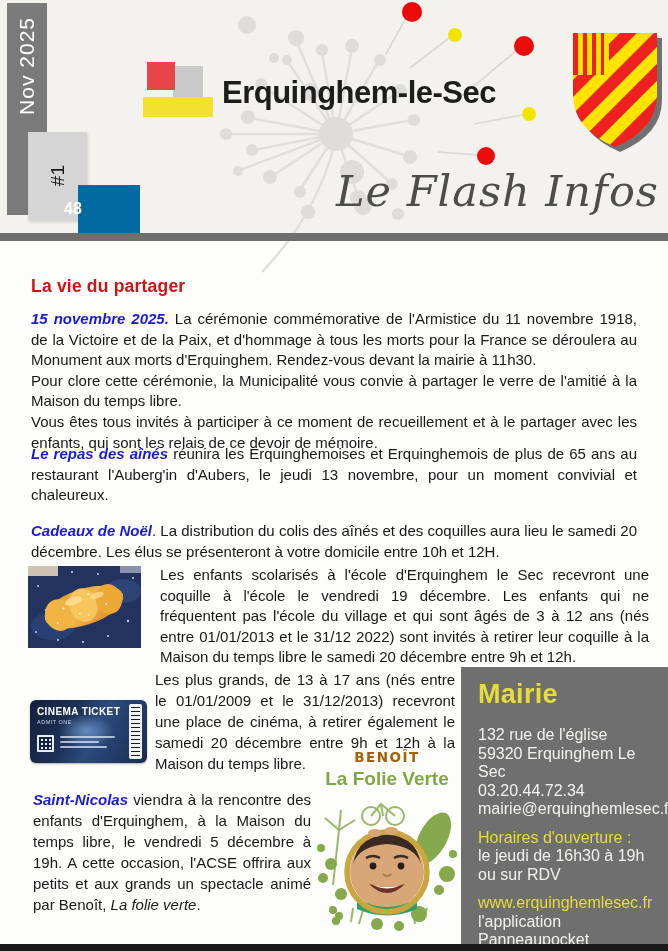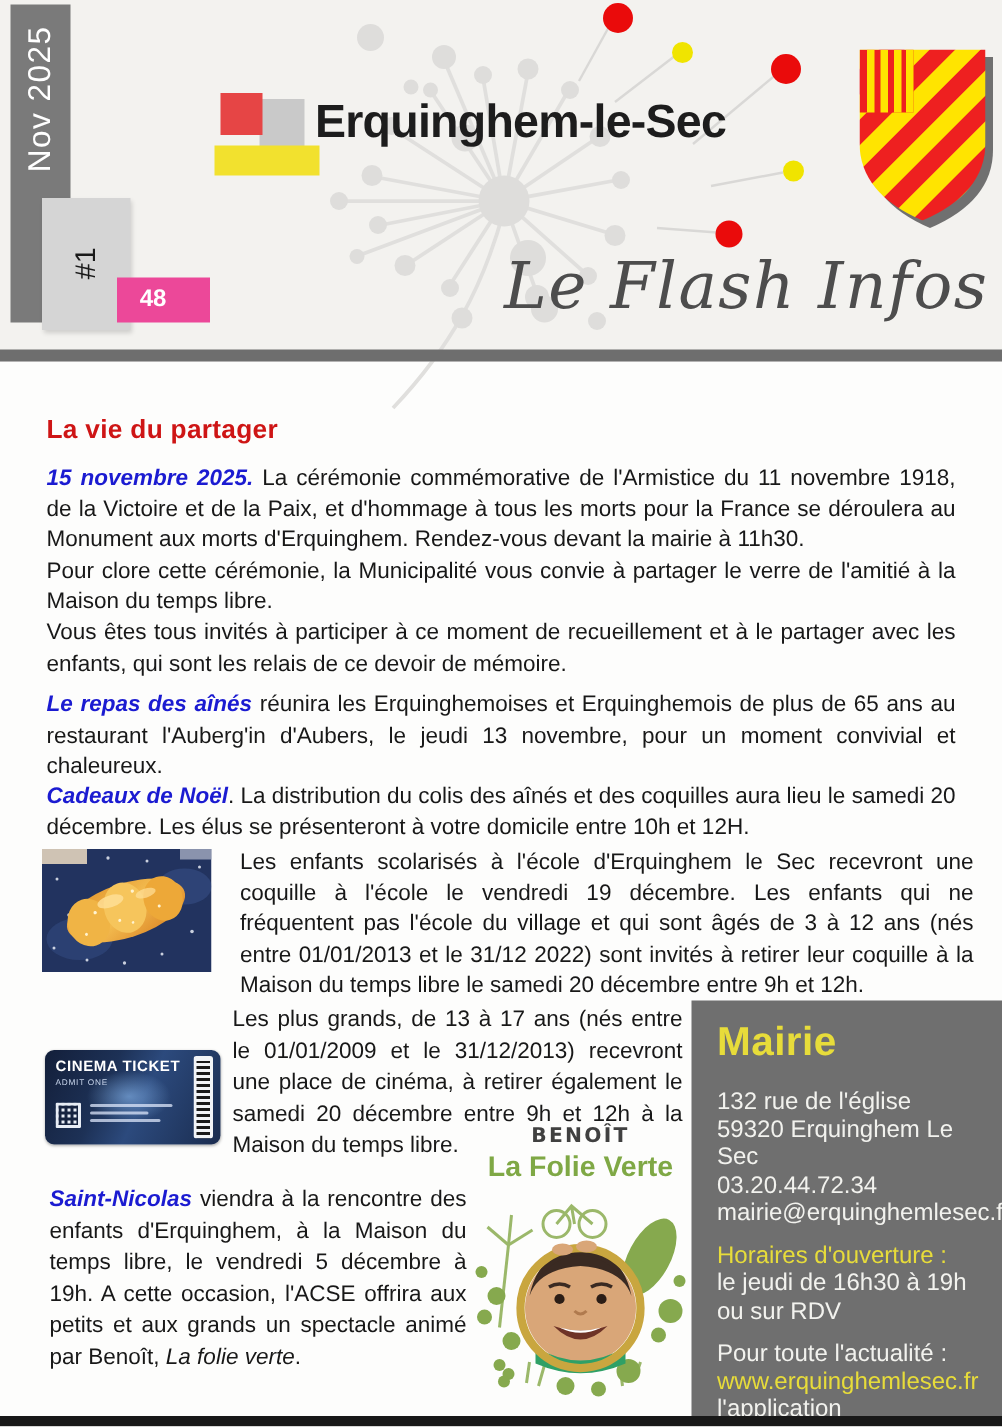--- a/index.html
+++ b/index.html
@@ -20,22 +20,22 @@
   .month-bar span{
     writing-mode:vertical-rl;transform:rotate(180deg);
     color:#fff;font-size:21px;letter-spacing:1px;margin-top:14px;
   }
   .issue-box{
     position:absolute;left:28px;top:132px;width:59px;height:88px;background:#d5d5d5;z-index:3;
     display:flex;align-items:center;justify-content:center;box-shadow:1px 2px 3px rgba(0,0,0,.15);
   }
   .issue-box span{writing-mode:vertical-rl;transform:rotate(180deg);color:#1a1a1a;font-size:19px;}
   .number-box{
-    position:absolute;left:78px;top:185px;width:62px;height:30px;background:#ec4899;z-index:4;
-    display:flex;align-items:center;justify-content:center;
+    position:absolute;left:78px;top:185px;width:62px;height:48px;background:#0369a1;z-index:4;
+    display:flex;align-items:center;
   }
   .number-box span{color:#fff;font-weight:bold;font-size:16px;margin-left:-14px;}
   .logo-sq-red{position:absolute;left:147px;top:62px;width:28px;height:28px;background:#e64545;z-index:3;}
   .logo-sq-gray{position:absolute;left:173px;top:66px;width:30px;height:32px;background:#c9c9c9;z-index:2;}
   .logo-sq-yellow{position:absolute;left:143px;top:97px;width:70px;height:20px;background:#f2e12e;z-index:2;}
   .commune-title{
     position:absolute;left:206px;top:59px;z-index:3;
     font-size:31px;font-weight:bold;color:#1d1d1d;letter-spacing:-0.5px;white-space:nowrap;
   }
   .newsletter-title{
@@ -46,21 +46,21 @@
   .shield{position:absolute;left:571px;top:31px;z-index:3;}
   
   .sec-heading{
     position:absolute;left:31px;top:276px;
     font-size:17.5px;font-weight:bold;color:#ce1515;letter-spacing:.2px;
   }
   .para{position:absolute;font-size:15px;line-height:20.6px;text-align:justify;color:#181818;}
   .lead{color:#1b1bd1;font-weight:bold;font-style:italic;}
   .ital{font-style:italic;}
   .p-armistice{left:31px;top:309px;width:606px;}
-  .p-repas{left:31px;top:460px;width:606px;}
+  .p-repas{left:31px;top:444px;width:606px;}
   .p-cadeaux{left:31px;top:521px;width:606px;}
   .p-coquille{left:160px;top:565px;width:489px;}
   .p-cinema{left:155px;top:669px;width:300px;line-height:21px;}
   .p-stnicolas{left:31px;top:787px;width:278px;line-height:21px;}
   
   .fig-coquille{position:absolute;left:28px;top:566px;width:113px;height:82px;}
   .fig-ticket{
     position:absolute;left:30px;top:700px;width:117px;height:63px;border-radius:6px;
     background:linear-gradient(115deg,#131f3a 0%,#1d3156 35%,#2c4a7d 55%,#1a2c4f 100%);
     overflow:hidden;box-shadow:0 1px 2px rgba(0,0,0,.3);
@@ -82,21 +82,21 @@
   .ticket-lines{position:absolute;left:30px;top:36px;width:55px;}
   .ticket-lines i{display:block;height:2px;margin-bottom:3px;background:rgba(220,230,250,.75);border-radius:1px;}
   .ticket-lines i:nth-child(2){width:70%;}
   .ticket-lines i:nth-child(3){width:85%;}
   .ticket-barcode{
     position:absolute;right:5px;top:4px;width:13px;height:55px;background:#f2f4f7;border-radius:2px;
     background-image:repeating-linear-gradient(#1a1a1a 0 1.5px,transparent 1.5px 4px);
     background-size:9px 100%;background-position:2px 3px;background-repeat:no-repeat;
   }
   .fig-folie{position:absolute;left:311px;top:749px;width:152px;height:184px;text-align:center;}
-  .folie-brand{font-size:13.5px;font-weight:bold;color:#404040;letter-spacing:1.5px;
+  .folie-brand{font-size:13.5px;font-weight:bold;color:#a16207;letter-spacing:1.5px;
     font-family:"DejaVu Sans","Liberation Sans",sans-serif;}
   .folie-title{font-size:19px;font-weight:bold;color:#7fa845;margin-top:3px;
     font-family:"Liberation Sans",sans-serif;}
   
   .mairie{
     position:absolute;left:461px;top:667px;width:207px;height:277px;background:#6f6f6f;
     box-sizing:border-box;padding:12px 8px 0 17px;color:#f2f2ee;
   }
   .mairie h2{margin:0 0 16px 0;font-size:27px;color:#e7dc3a;letter-spacing:.3px;}
   .mairie p{margin:0;font-size:16px;line-height:18.5px;}
@@ -184,21 +184,21 @@
       <span>#1</span>
     </div>
     <div class="number-box">
       <span>48</span>
     </div>
 
     <div class="logo-sq-red"></div>
     <div class="logo-sq-gray"></div>
     <div class="logo-sq-yellow"></div>
 
-    <h1 class="commune-title" style="margin:4px;">Erquinghem-le-Sec</h1>
+    <h1 class="commune-title" style="margin:16px;">Erquinghem-le-Sec</h1>
 
     <div class="newsletter-title">Le Flash Infos</div>
 
     <svg class="shield" width="94" height="124" viewBox="0 0 94 124" xmlns="http://www.w3.org/2000/svg">
       <defs>
         <clipPath id="shieldClip">
           <path d="M2,2 H86 V64 Q86 98 44 116 Q2 98 2 64 Z"></path>
         </clipPath>
         <pattern id="diagStripes" width="24" height="24" patternUnits="userSpaceOnUse" patternTransform="rotate(45)">
           <rect width="24" height="24" fill="#ee2020"></rect>
@@ -354,20 +354,19 @@
     <h2>Mairie</h2>
     <p>132 rue de l'église</p>
     <p>59320 Erquinghem Le Sec</p>
     <p>03.20.44.72.34</p>
     <p>mairie@erquinghemlesec.fr</p>
     <div class="m-gap"></div>
     <p class="m-yellow">Horaires d'ouverture :</p>
     <p>le jeudi de 16h30 à 19h</p>
     <p>ou sur RDV</p>
     <div class="m-gap"></div>
-    <p>Pour toute l'actualité :</p>
     <p class="m-yellow">www.erquinghemlesec.fr</p>
     <p>l'application Panneaupocket</p>
     <p>la page Facebook</p>
   </aside>
 
   <footer class="footer-bar"></footer>
 </div>
 
 </body></html>

